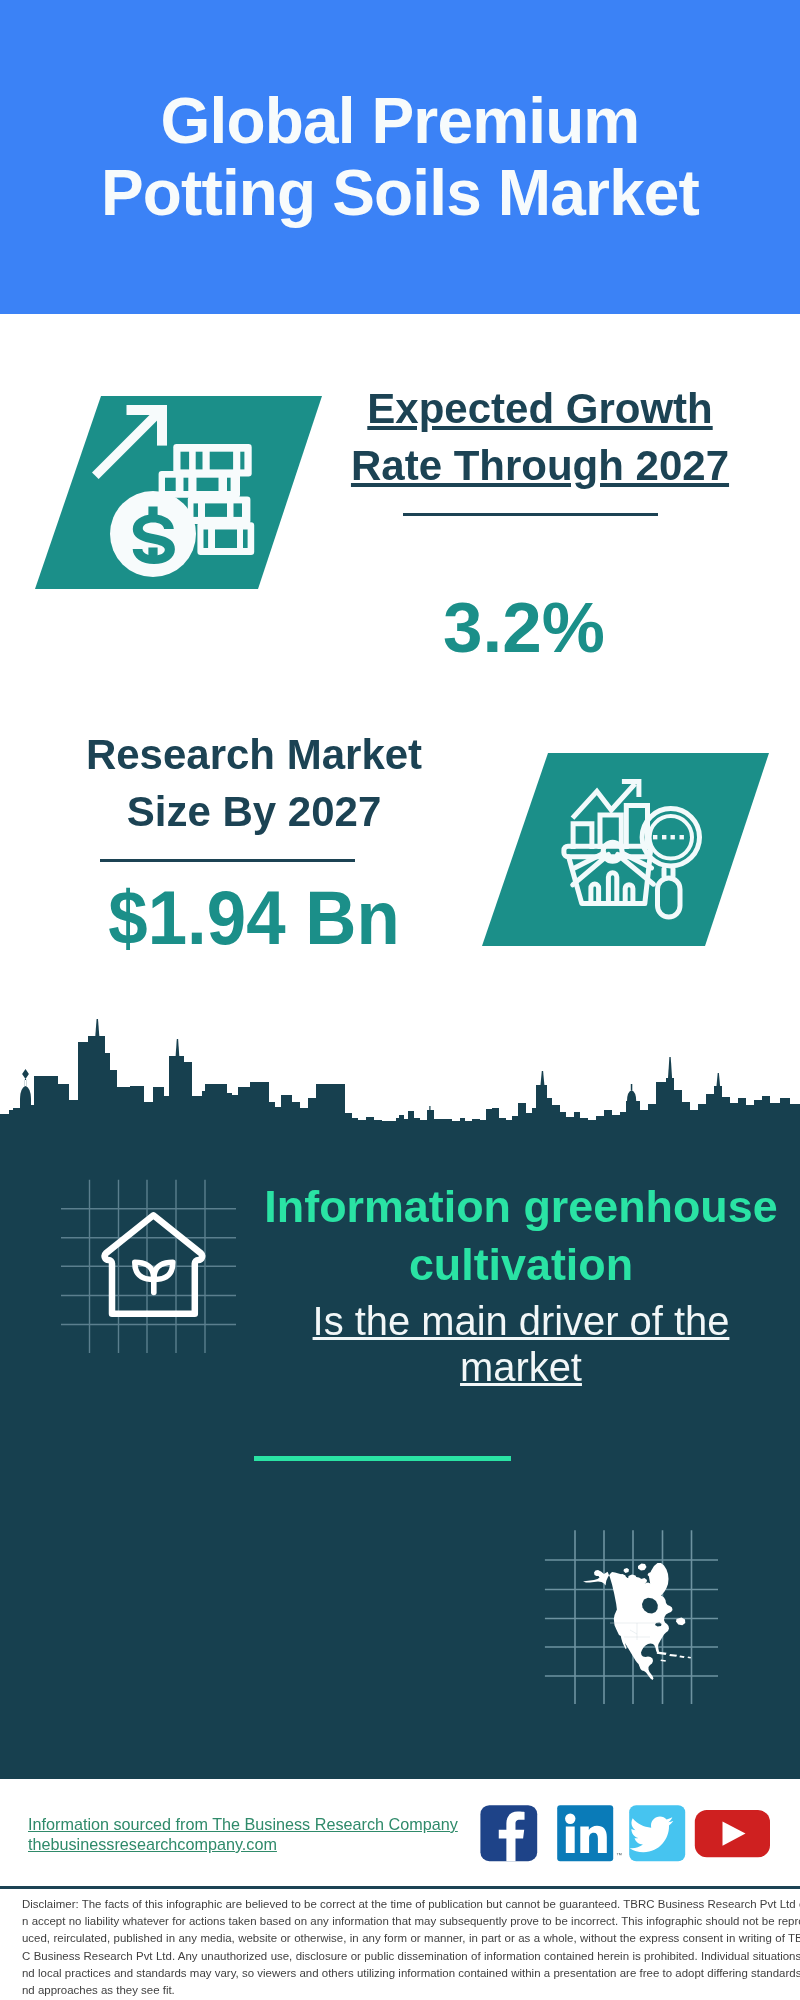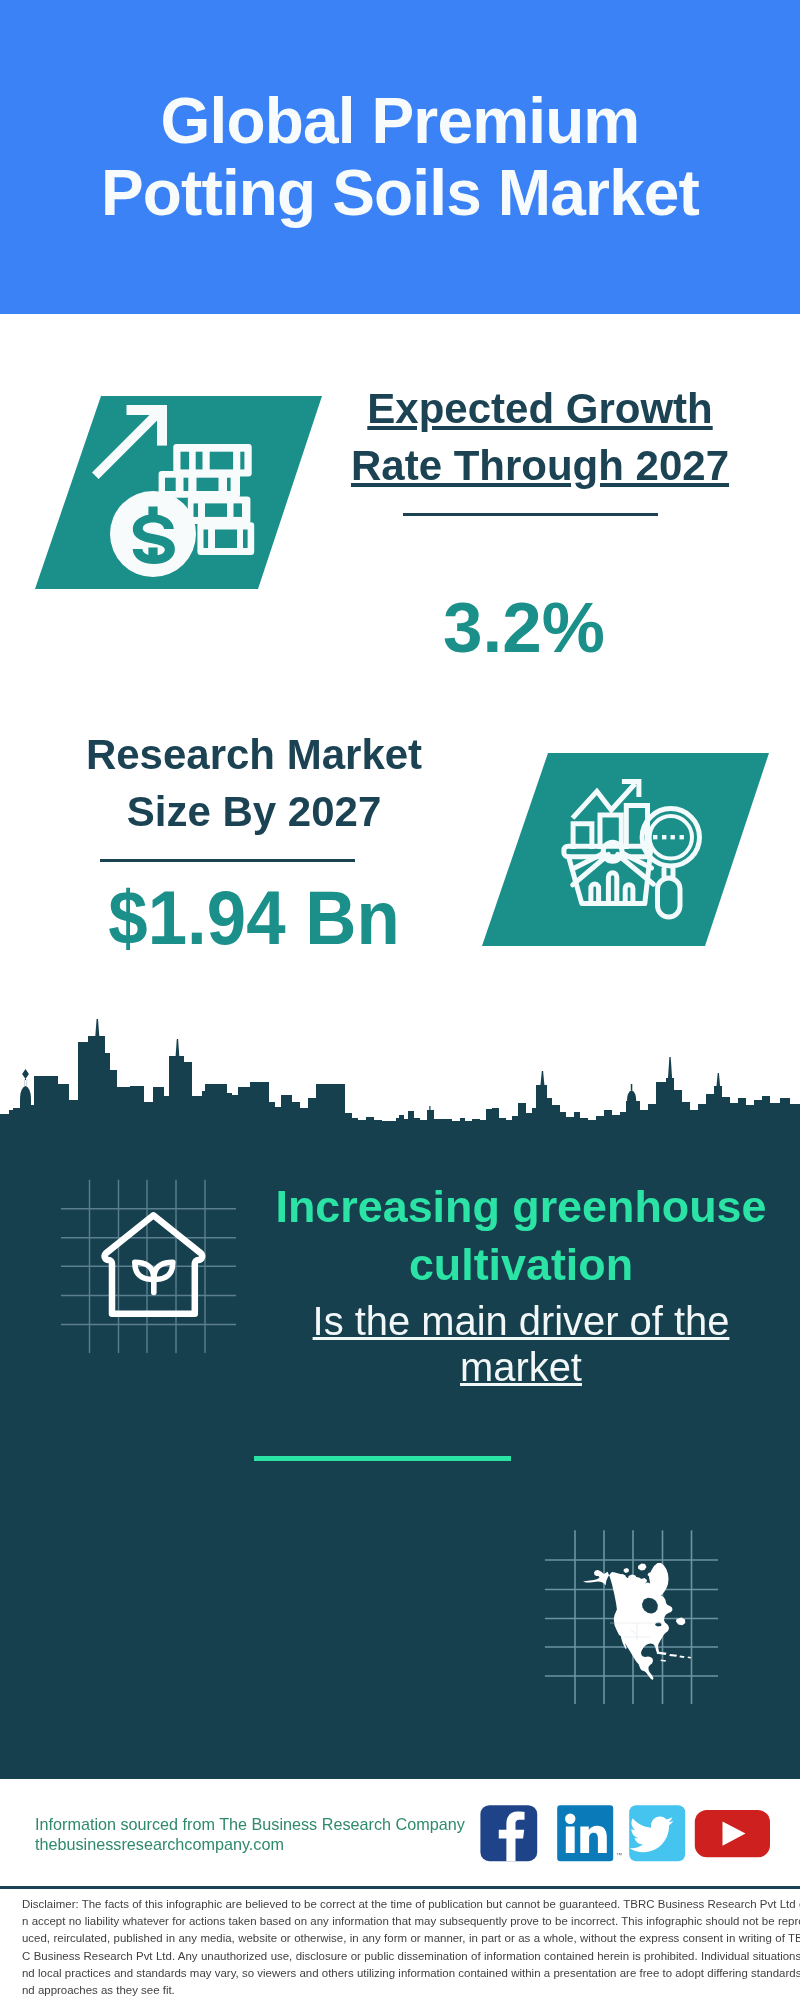--- a/index.html
+++ b/index.html
@@ -137,21 +137,21 @@
     <g fill="none" stroke="#ffffff" stroke-width="6.5" stroke-linejoin="round" stroke-linecap="round">
       <path d="M72,153.8 V103.5 a3.6,3.6 0 0 0 -3.6,-3.6 a3.8,3.8 0 0 1 -2.6,-6.55 L113.4,55.3 l47.6,38.05 a3.8,3.8 0 0 1 -2.6,6.55 a3.6,3.6 0 0 0 -3.6,3.6 V153.8 Z"></path>
     </g>
     <g fill="none" stroke="#ffffff" stroke-width="5.6" stroke-linecap="round" stroke-linejoin="round">
       <path d="M113.8,132.5 V119"></path>
       <path d="M113.8,119.5 c -13.5,0 -19,-5.6 -19,-17.2 c 13.5,0 19,5.6 19,17.2 z"></path>
       <path d="M113.8,119.5 c 13.5,0 19,-5.6 19,-17.2 c -13.5,0 -19,5.6 -19,17.2 z"></path>
     </g>
   </svg>
   <div class="blk-txt" style="left:261px;top:1178px;width:520px;">
-    <div class="hl grn" style="font-size:44.85px;line-height:57.9px;">Increasing greenhouse cultivation</div>
+    <div class="hl grn" style="font-size:44.85px;line-height:57.9px;">Information greenhouse cultivation</div>
     <div class="sub wht" style="font-size:39.9px;line-height:46px;padding-top:4px;">Is the main driver of the market</div>
   </div>
 
   <div class="grule" style="left:254px;top:1456px;width:257px;"></div>
 
   <svg width="185" height="190" viewBox="0 0 185 190" style="position:absolute;left:540px;top:1520px;">
     <g stroke="#6e93a1" stroke-width="1.6" fill="none">
       <path d="M35,10.3 V184 M64,10.3 V184 M93,10.3 V184 M122.5,10.3 V184 M151.5,10.3 V184"></path>
       <path d="M4.9,40 H178 M4.9,69.5 H178 M4.9,98.5 H178 M4.9,127 H178 M4.9,156 H178"></path>
     </g>
@@ -177,21 +177,21 @@
       </g>
     <g fill="#ffffff">
       <path d="M117.5,131.5 l9,1.2 l-0.8,2.2 l-9,-1.2 z"></path>
       <path d="M130,134 l7,0.8 l-0.7,2 l-7,-0.8 z"></path>
       <path d="M140,135.5 l4.5,0.7 l-0.6,1.7 l-4.5,-0.7 z"></path>
       <path d="M148,136.5 l3,0.5 l-0.4,1.4 l-3,-0.5 z"></path>
       <path d="M121,139.5 l5,0.7 l-0.5,1.5 l-5,-0.7 z"></path>
     </g>
   </svg>
 
-  <div class="src" style="left:35px;top:1814px;width:460px;">
+  <div class="src" style="left:28px;top:1814px;width:460px;text-decoration:underline;">
     <span>Information sourced from The Business Research Company</span><br><span>thebusinessresearchcompany.com</span>
   </div>
   <div style="position:absolute;left:470px;top:1798px;width:320px;height:70px;">
     <svg width="320" height="70" viewBox="0 0 320 70">
       <g>
         <rect x="10.4" y="7.2" width="56.8" height="56" rx="9" fill="#1e4388"></rect>
         <path fill="#ffffff" d="M45.5,63.2 V40.5 h7.6 l1.1,-8.8 h-8.7 v-5.6 c0,-2.55 0.71,-4.29 4.37,-4.29 h4.67 v-7.87 c-0.81,-0.11 -3.58,-0.35 -6.81,-0.35 c-6.74,0 -11.35,4.11 -11.35,11.66 v6.5 h-7.62 v8.8 h7.62 V63.2 Z"></path>
       </g>
       <g>
         <rect x="87.2" y="7.2" width="56" height="56" rx="3" fill="#0a7bb8"></rect>

